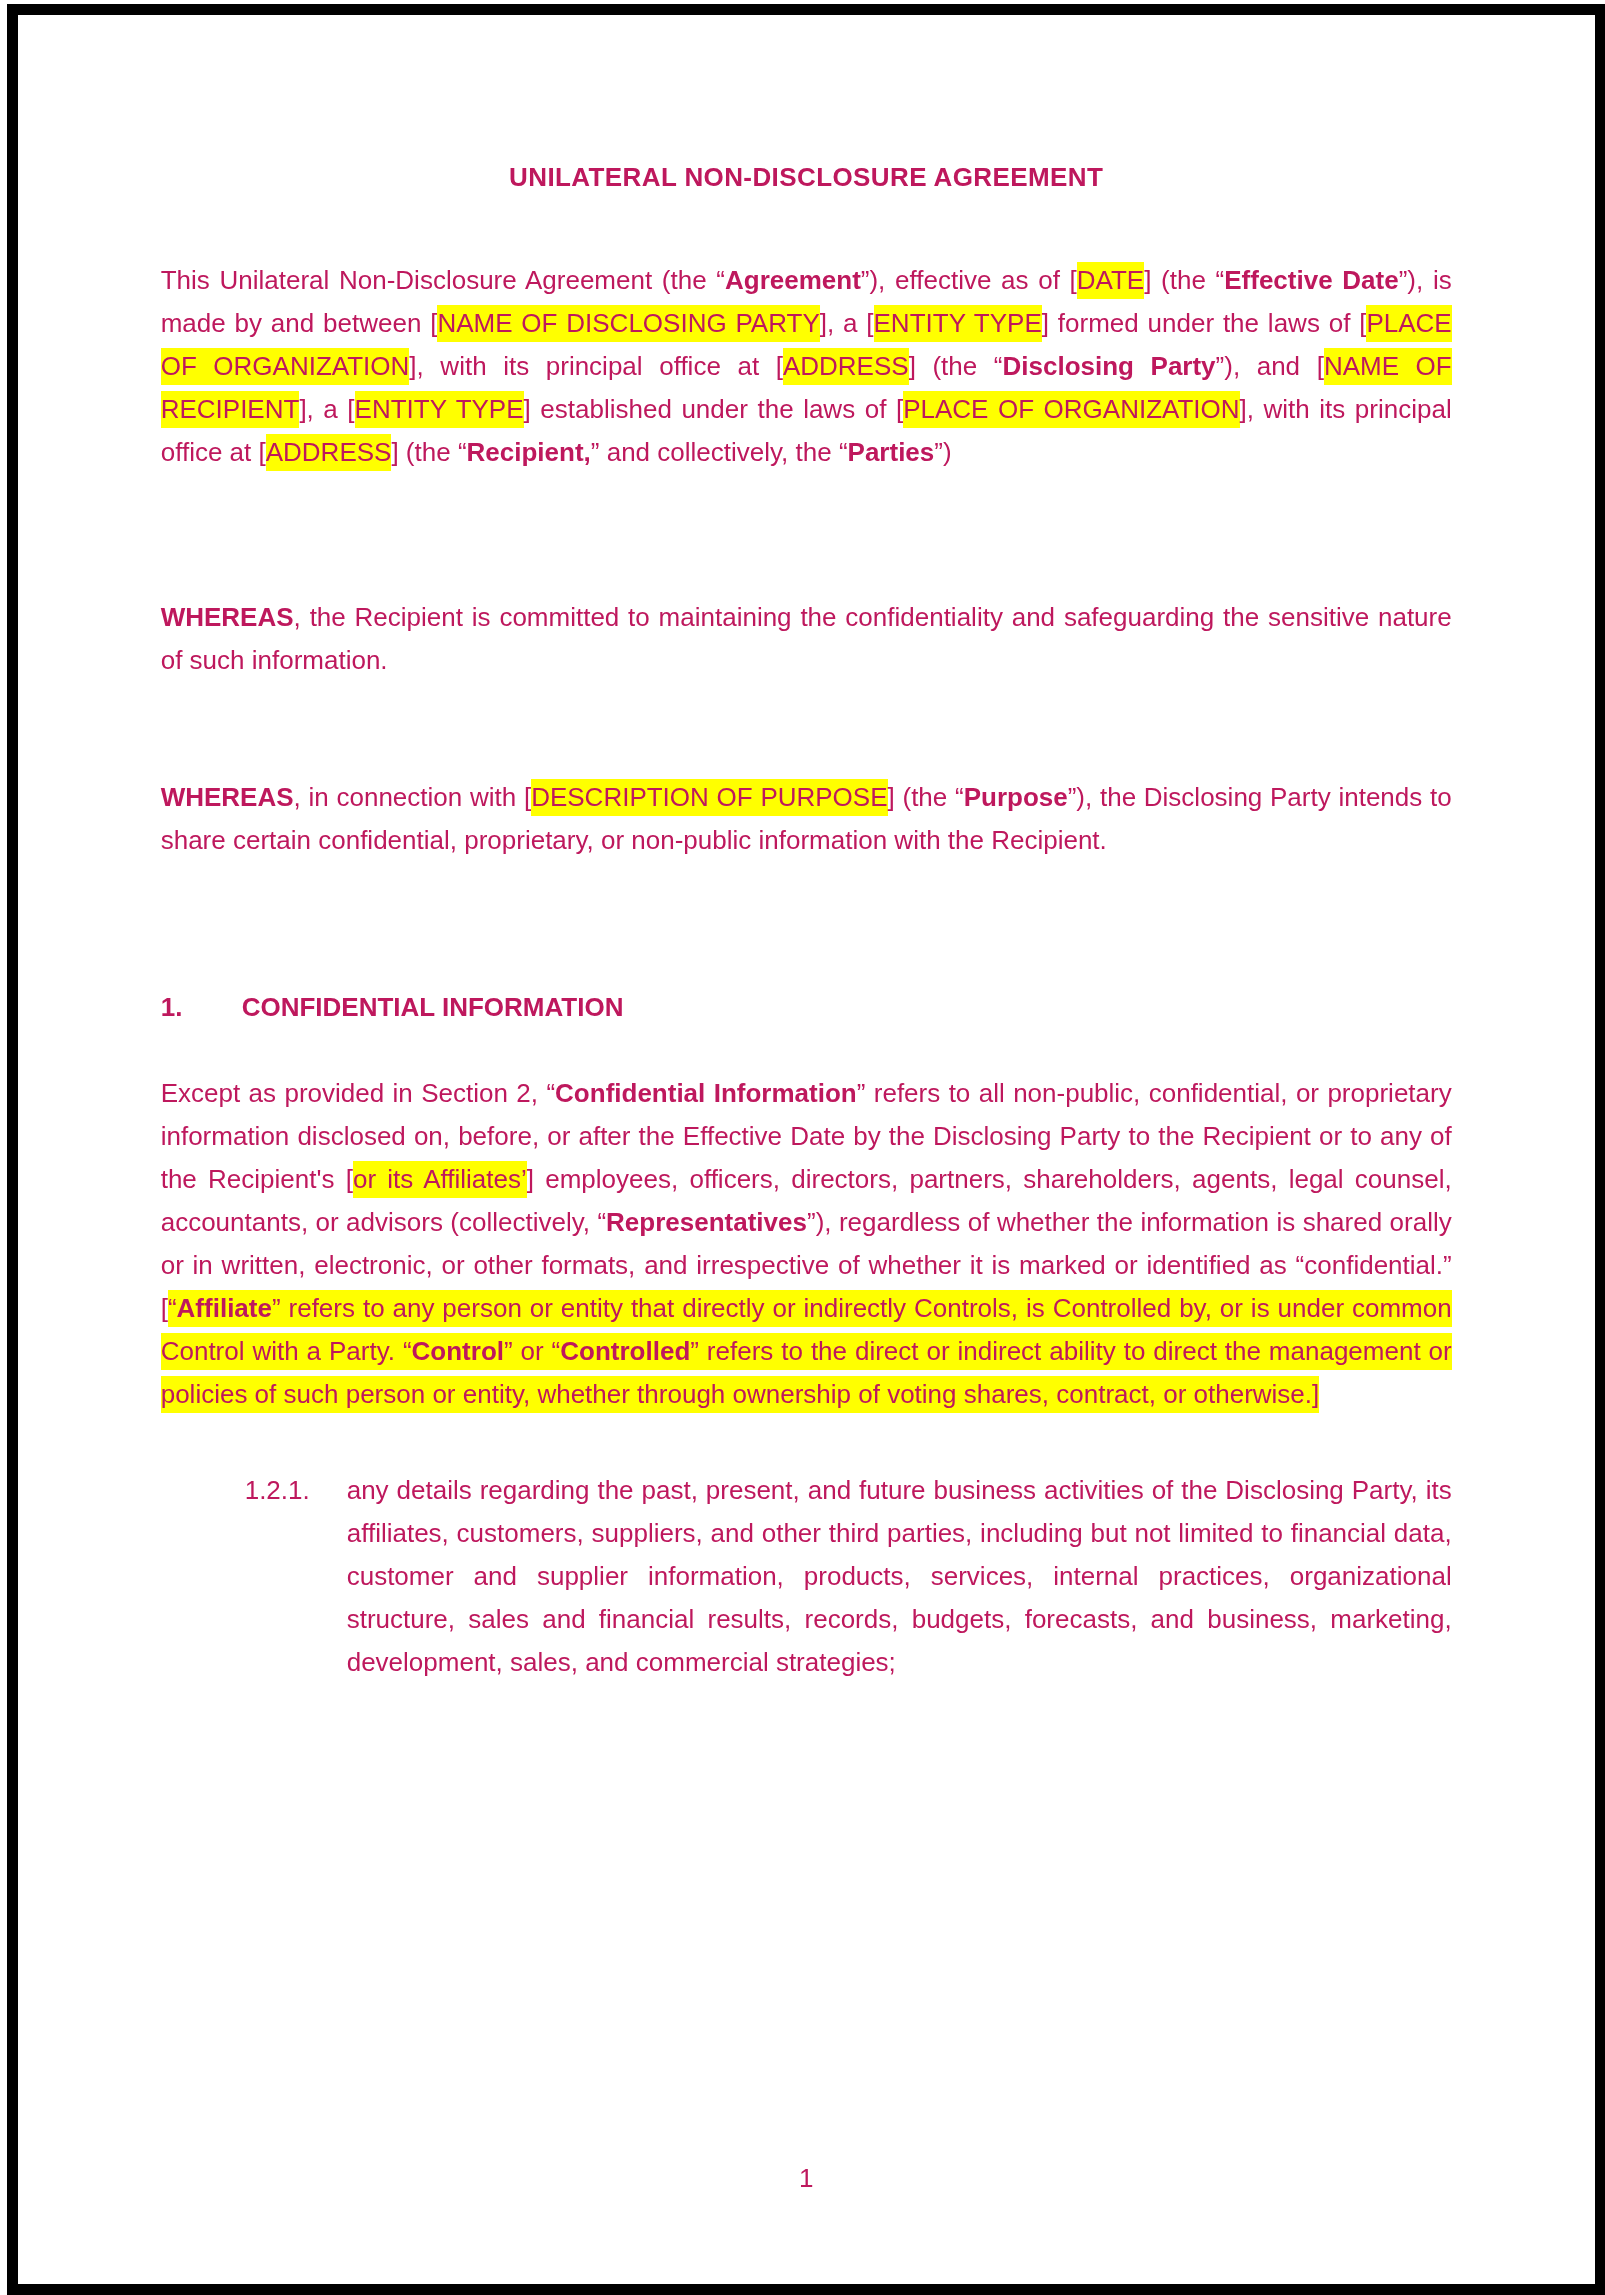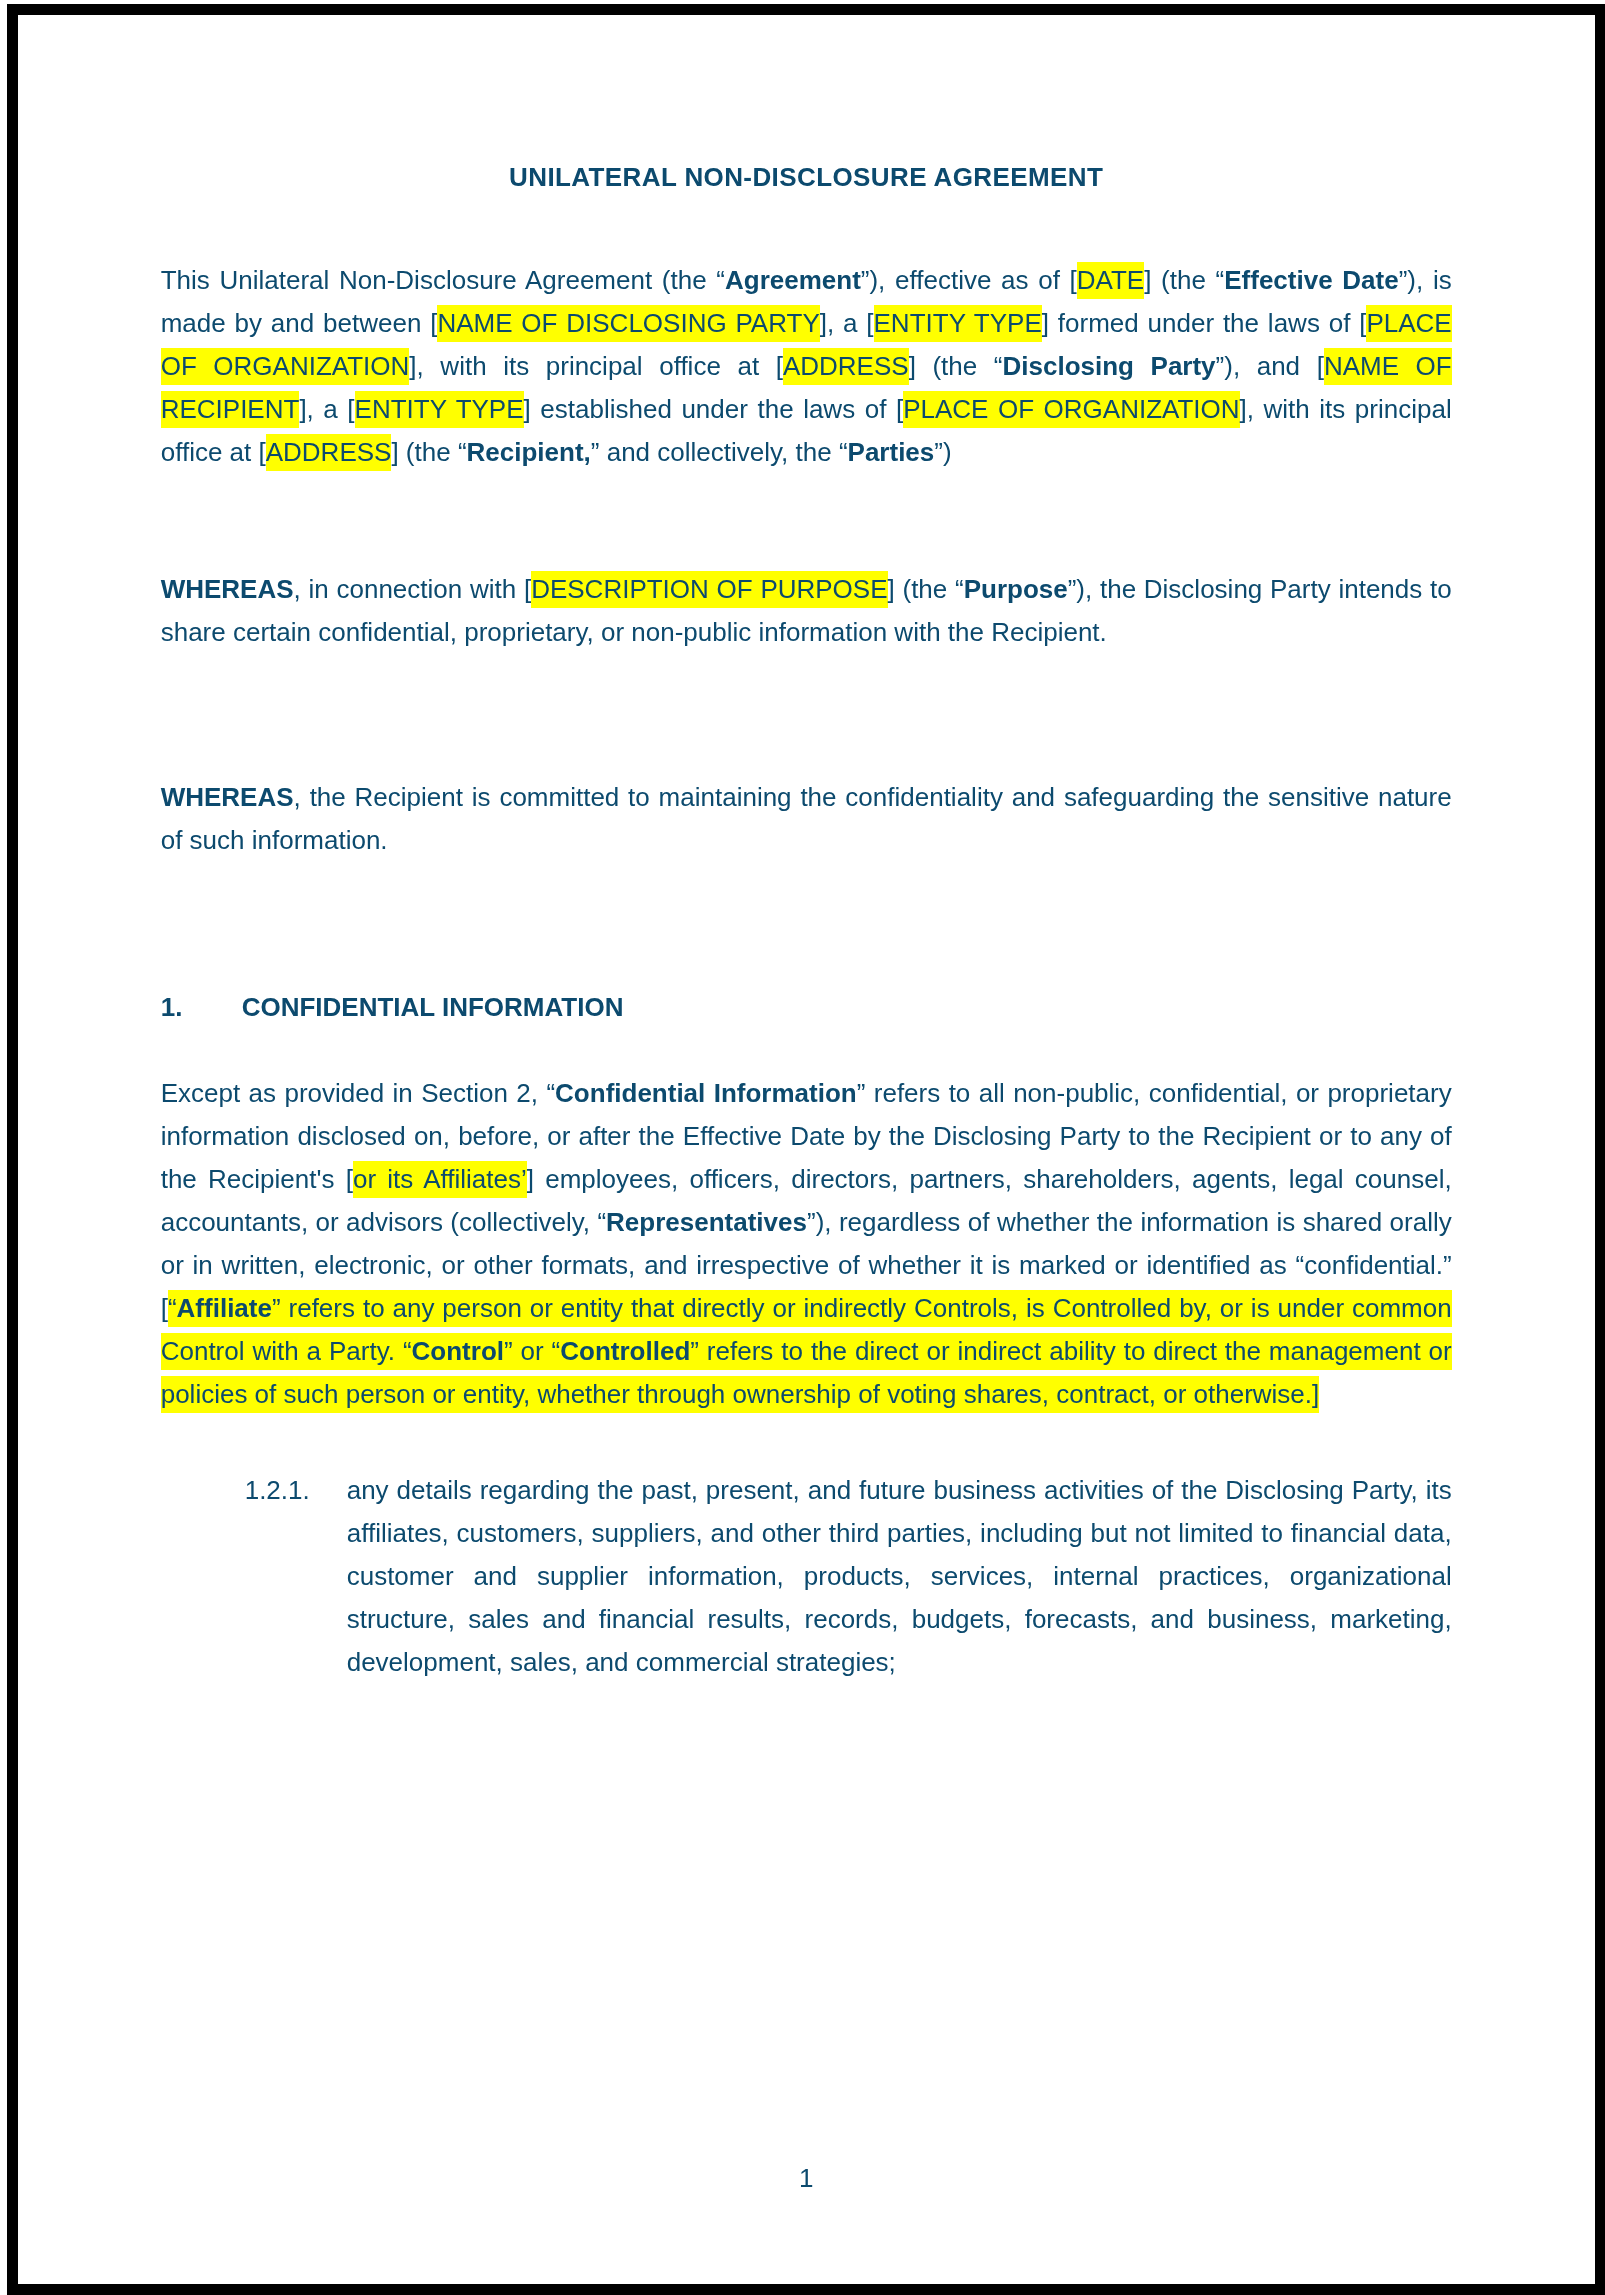--- a/index.html
+++ b/index.html
@@ -70,29 +70,29 @@
     position: absolute;
     bottom: 84px;
     left: 0;
     right: 0;
     text-align: center;
   }
 </style>
 </head>
 <body>
 
-<div class="page" style="border-color: rgb(0, 0, 0); color: #0c4a6e;">
+<div class="page" style="border-color: rgb(0, 0, 0); color: #be185d;">
 
   <h1 class="doc-title">UNILATERAL NON-DISCLOSURE AGREEMENT</h1>
 
   <p class="para p-intro"><span>This Unilateral Non-Disclosure Agreement (the “</span><span class="b">Agreement</span><span>”), effective as of [</span><span class="hl" style="background-color: rgb(255, 255, 0);">DATE</span><span>] (the “</span><span class="b">Effective Date</span><span>”), is made by and between [</span><span class="hl" style="background-color: rgb(255, 255, 0);">NAME OF DISCLOSING PARTY</span><span>], a [</span><span class="hl" style="background-color: rgb(255, 255, 0);">ENTITY TYPE</span><span>] formed under the laws of [</span><span class="hl" style="background-color: rgb(255, 255, 0);">PLACE OF ORGANIZATION</span><span>], with its principal office at [</span><span class="hl" style="background-color: rgb(255, 255, 0);">ADDRESS</span><span>] (the “</span><span class="b">Disclosing Party</span><span>”), and [</span><span class="hl" style="background-color: rgb(255, 255, 0);">NAME OF RECIPIENT</span><span>], a [</span><span class="hl" style="background-color: rgb(255, 255, 0);">ENTITY TYPE</span><span>] established under the laws of [</span><span class="hl" style="background-color: rgb(255, 255, 0);">PLACE OF ORGANIZATION</span><span>], with its principal office at [</span><span class="hl" style="background-color: rgb(255, 255, 0);">ADDRESS</span><span>] (the “</span><span class="b">Recipient,</span><span>” and collectively, the “</span><span class="b">Parties</span><span>”)</span></p>
 
+  <p class="para p-whereas2"><span class="b">WHEREAS</span><span>, the Recipient is committed to maintaining the confidentiality and safeguarding the sensitive nature of such information.</span></p>
+
   <p class="para p-whereas1"><span class="b">WHEREAS</span><span>, in connection with [</span><span class="hl" style="background-color: rgb(255, 255, 0);">DESCRIPTION OF PURPOSE</span><span>] (the “</span><span class="b">Purpose</span><span>”), the Disclosing Party intends to share certain confidential, proprietary, or non-public information with the Recipient.</span></p>
-
-  <p class="para p-whereas2"><span class="b">WHEREAS</span><span>, the Recipient is committed to maintaining the confidentiality and safeguarding the sensitive nature of such information.</span></p>
 
 
   <div class="sec-heading">
     <span class="num">1.</span>
     <span class="heading-text">CONFIDENTIAL INFORMATION</span>
   </div>
 
   <div class="clause c11">
     <div class="clause-body"><span>Except as provided in Section 2, “</span><span class="b">Confidential Information</span><span>” refers to all non-public, confidential, or proprietary information disclosed on, before, or after the Effective Date by the Disclosing Party to the Recipient or to any of the Recipient's [</span><span class="hl" style="background-color: rgb(255, 255, 0);">or its Affiliates’</span><span>] employees, officers, directors, partners, shareholders, agents, legal counsel, accountants, or advisors (collectively, “</span><span class="b">Representatives</span><span>”), regardless of whether the information is shared orally or in written, electronic, or other formats, and irrespective of whether it is marked or identified as “confidential.” [</span><span class="hl" style="background-color: rgb(255, 255, 0);">“</span><span class="b hl" style="background-color: rgb(255, 255, 0);">Affiliate</span><span class="hl" style="background-color: rgb(255, 255, 0);">” refers to any person or entity that directly or indirectly Controls, is Controlled by, or is under common Control with a Party. “</span><span class="b hl" style="background-color: rgb(255, 255, 0);">Control</span><span class="hl" style="background-color: rgb(255, 255, 0);">” or “</span><span class="b hl" style="background-color: rgb(255, 255, 0);">Controlled</span><span class="hl" style="background-color: rgb(255, 255, 0);">” refers to the direct or indirect ability to direct the management or policies of such person or entity, whether through ownership of voting shares, contract, or otherwise.]</span></div>
   </div>

